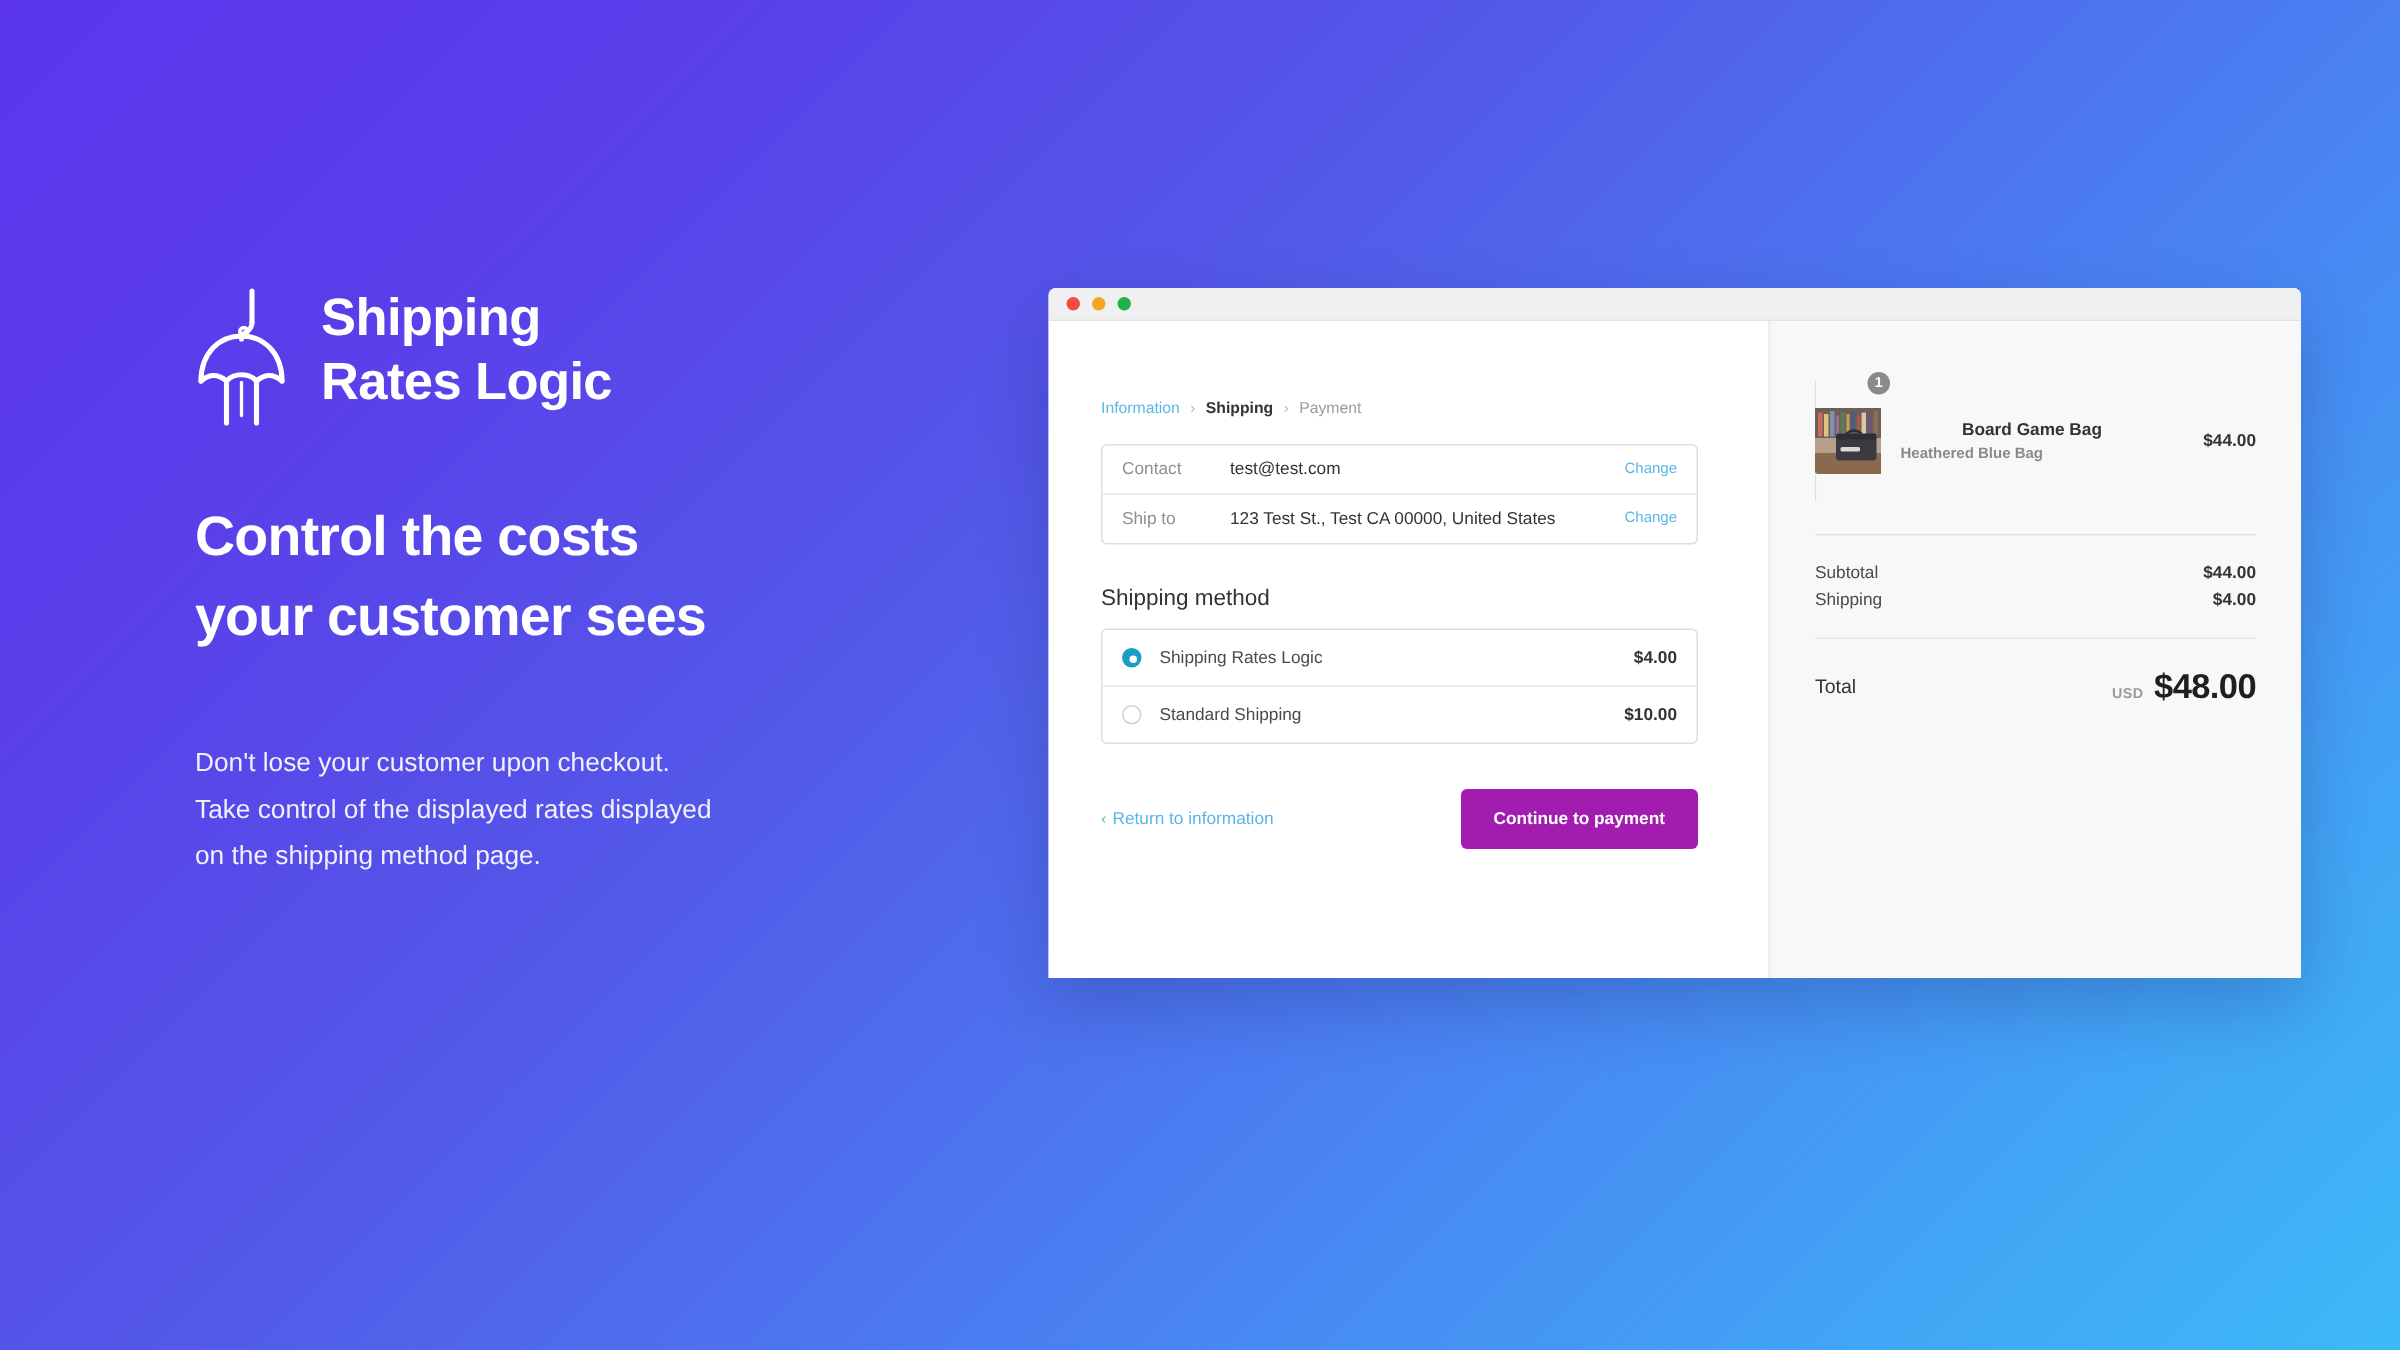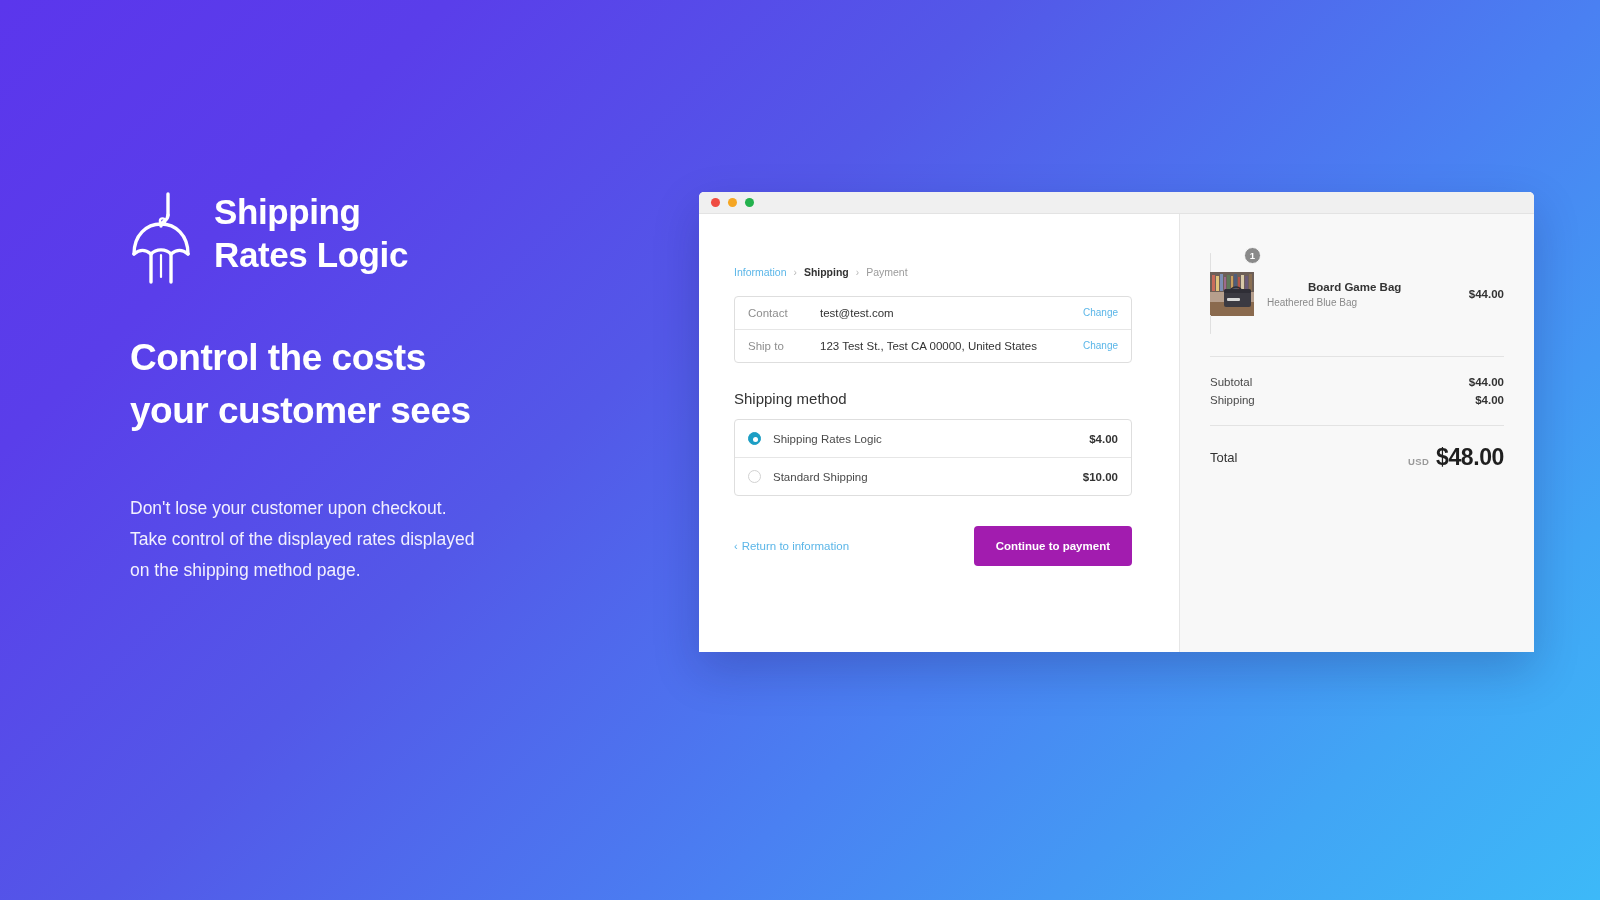--- a/index.html
+++ b/index.html
@@ -207,21 +207,21 @@
     color:#ffffff;
     font-size:9.5px;
     font-weight:bold;
     display:flex;
     align-items:center;
     justify-content:center;
     border:1.5px solid #f8f8f8;
   }
   .item-text { flex:1; }
   .item-name { font-size:11.5px; font-weight:bold; color:#333333; line-height:1.35;padding-left:41px; }
-  .item-variant { font-size:10px; color:#8a8a8a; margin-top:2px; }
+  .item-variant { font-size:10px; color:#8a8a8a; margin-top:2px;font-weight:bold; }
   .item-price { font-size:11.5px; color:#333333; font-weight:bold; }
 
   .divider { border-top:1px solid #e3e3e3; }
 
   .totals { padding:16px 0 16px 0; }
   .total-row {
     display:flex;
     justify-content:space-between;
     align-items:center;
     font-size:11.5px;

